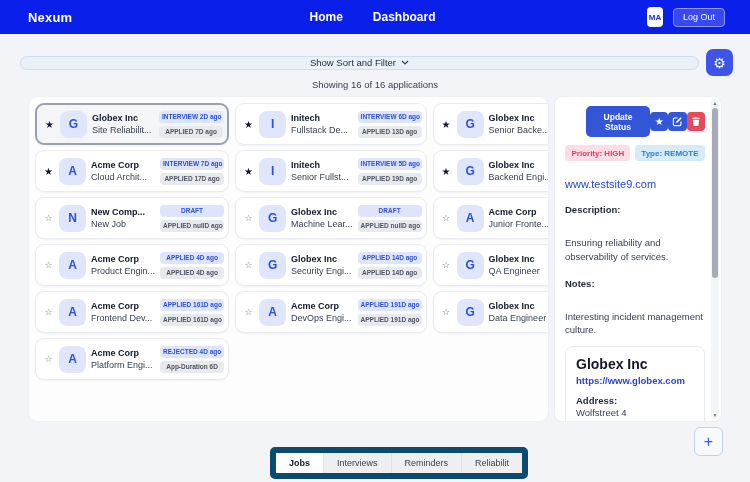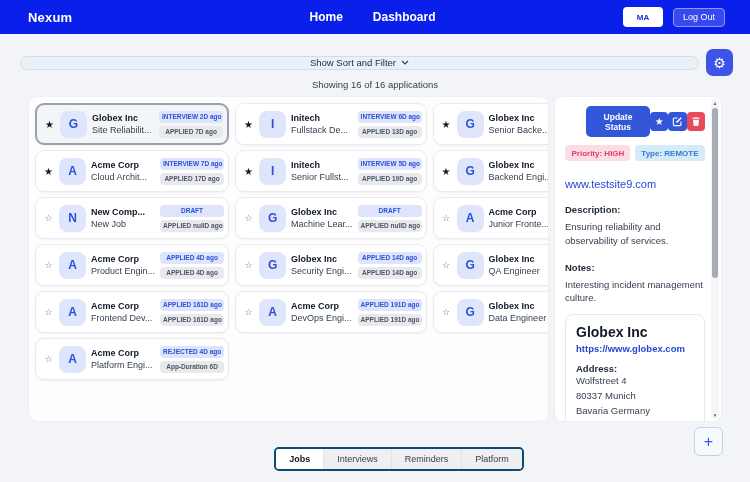--- a/index.html
+++ b/index.html
@@ -18,21 +18,21 @@
     padding:0 25px 0 28px; color:#fff;
   }
   .brand { font-size:13px; font-weight:bold; letter-spacing:.2px; }
   .topnav {
     position:absolute; left:50%; transform:translateX(-52%);
     display:flex; gap:30px; font-size:12px; font-weight:bold;
   }
   .topnav span { cursor:pointer; }
   .user-area { margin-left:auto; display:flex; align-items:center; gap:10px; }
   .avatar-chip {
-    width:40px; height:20px; background:#fff; color:#1b2ce0;
+    width:16px; height:20px; background:#fff; color:#1b2ce0;
     border-radius:4px; font-size:8px; font-weight:bold;
     display:flex; align-items:center; justify-content:center;
   }
   .logout-btn {
     font-size:9px; color:#fff; background:#3949f0;
     border:1px solid #8d97f7; border-radius:4px; padding:3.5px 9px;
     font-family:inherit; cursor:pointer;
   }
 
   
@@ -102,21 +102,21 @@
     display:flex; align-items:center; justify-content:center;
     background:#3356d8; color:#fff; cursor:pointer; font-size:10px; line-height:1;
   }
   .icon-btn.delete { background:#e8495b; }
   .tag-row { margin-top:8px; display:flex; gap:5px;justify-content:center; }
   .tag { font-size:8px; font-weight:bold; padding:3.5px 6px; border-radius:4px; white-space:nowrap; }
   .tag-priority { background:#fcdde6; color:#e13b62; }
   .tag-type { background:#d6ebf8; color:#2e7fd0; }
   .site-link { display:block; margin-top:17px; font-size:11px; font-weight:normal; color:#2745d5; text-decoration:none; cursor:pointer; }
   .section-label { margin-top:14px; font-size:9.5px; font-weight:bold; color:#1f2937; }
-  .section-text { margin-top:5px; font-size:9.5px; color:#374151; line-height:1.45; }
+  .section-text { margin-top:21px; font-size:9.5px; color:#374151; line-height:1.45; }
   .company-card {
     margin-top:9px; border:1px solid #e7e9ee; border-radius:8px;
     padding:9px 10px 12px; box-shadow:0 1px 2px rgba(16,24,40,.05);
   }
   .company-card h3 { font-size:14px; color:#111827; }
   .company-link { display:block; margin-top:3px; font-size:9.5px; font-weight:bold; color:#2745d5; text-decoration:none; cursor:pointer; }
   .addr-label { margin-top:9px; font-size:9.5px; font-weight:bold; color:#1f2937; }
   .addr-line { font-size:9.5px; color:#374151; line-height:1.55; }
 
   
@@ -124,21 +124,21 @@
   .sb-arrow { position:absolute; left:0; width:8px; text-align:center; font-size:5px; color:#6b7280; cursor:pointer; }
   .sb-up { top:1px; }
   .sb-down { bottom:1px; }
   .sb-thumb { position:absolute; top:9px; left:1px; width:6px; height:170px; background:#a6abb5; border-radius:3px; cursor:grab; }
 
   
   .tabs {
     position:absolute; top:447px; left:0; right:0;
     display:flex; justify-content:center;
   }
-  .tabs-group { display:flex; border-radius:5px; overflow:hidden; border:2px solid #0c4a6e;margin-left:48px; }
+  .tabs-group { display:flex; border-radius:5px; overflow:hidden; border:6px solid #0c4a6e;margin-left:48px; }
   .tab { font-size:9px; color:#374151; background:#efeff1; border-right:1px solid #e3e3e5; padding:5px 13px; cursor:pointer; white-space:nowrap; }
   .tab:last-child { border-right:none; }
   .tab.active { background:#fff; font-weight:bold; color:#111827; }
   .add-btn {
     position:absolute; top:427px; right:27px; width:29px; height:29px;
     background:#f7fafd; border:1px solid #bcd2ea; border-radius:6px;
     color:#3c55e8; font-size:16px; line-height:1;
     display:flex; align-items:center; justify-content:center; cursor:pointer;
   }
 </style>
@@ -402,19 +402,19 @@
       <span class="sb-arrow sb-down">▼</span>
     </div>
   </aside>
 </div>
 
 <div class="tabs">
   <div class="tabs-group">
     <span class="tab active">Jobs</span>
     <span class="tab">Interviews</span>
     <span class="tab">Reminders</span>
-    <span class="tab">Platform</span>
+    <span class="tab">Reliabilit</span>
   </div>
 </div>
 
 <button class="add-btn">
     <span>+</span>
   </button>
 
 </body></html>

